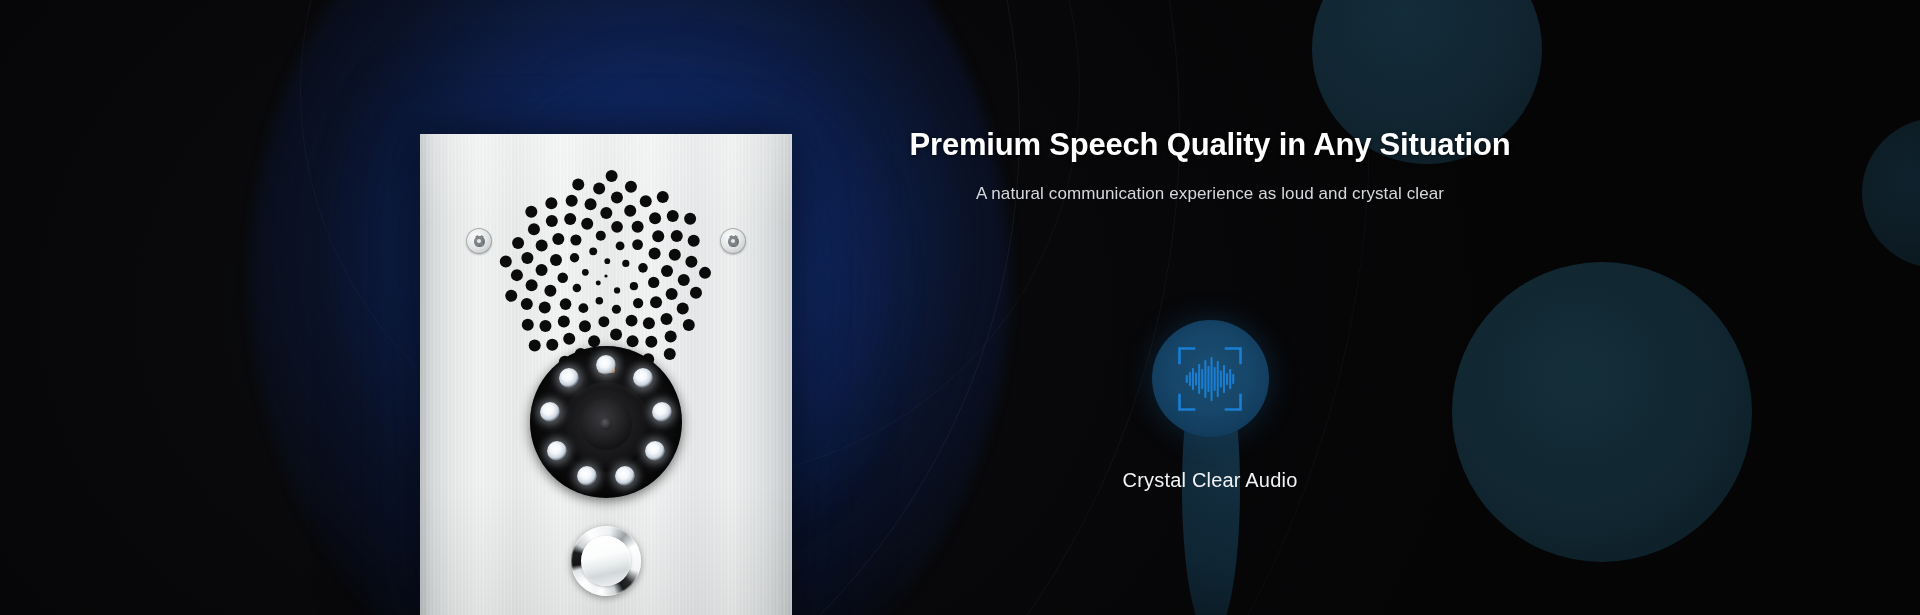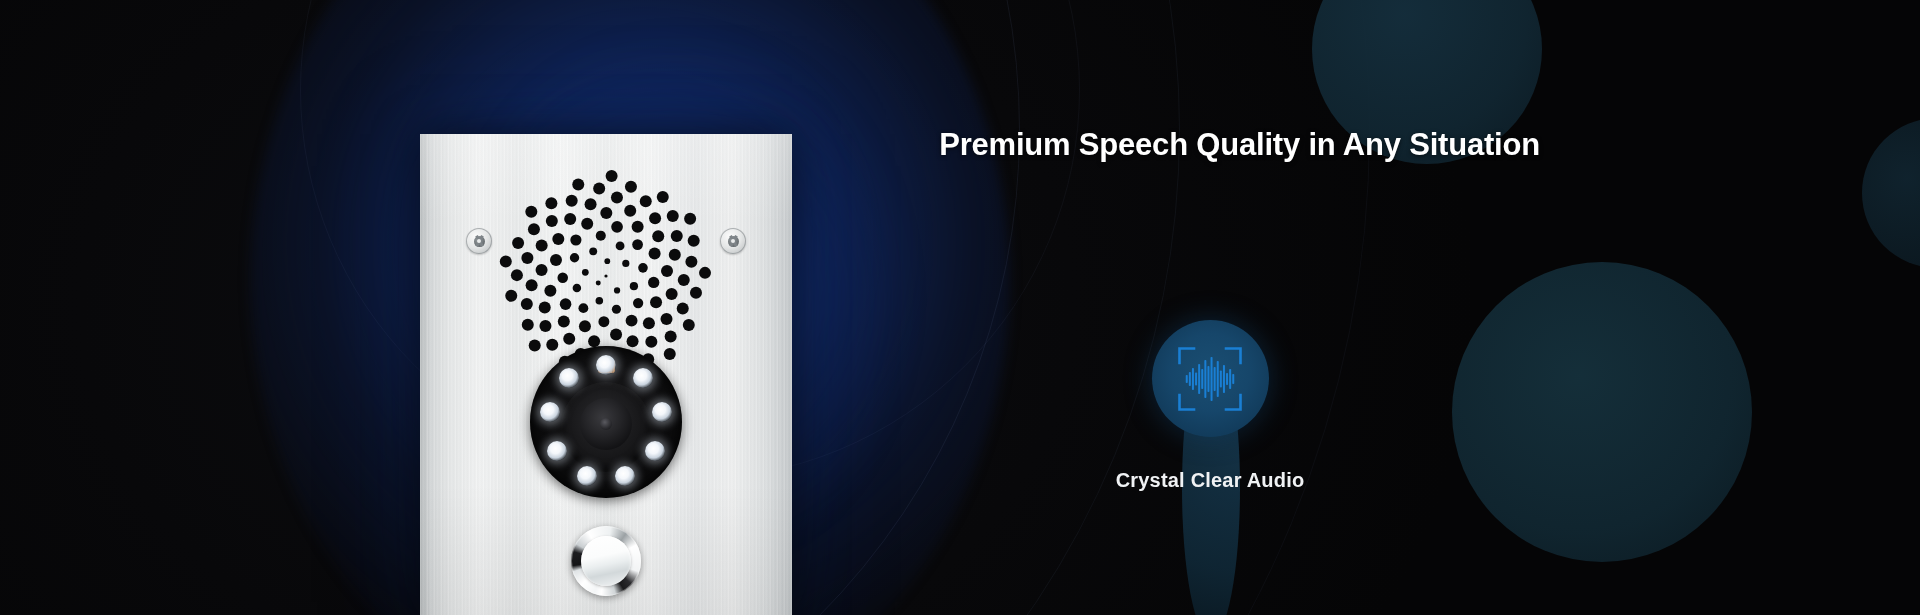--- a/index.html
+++ b/index.html
@@ -240,21 +240,21 @@
     box-shadow: inset 0 1px 3px rgba(255,255,255,0.9), 0 1px 3px rgba(0,0,0,0.25);
   }
 
   
   #content {
     position: absolute;
     left: 880px;
     top: 0;
     width: 660px;
     height: 615px;
-    text-align: right;
+    text-align: center;
     z-index: 5;
   }
 
   #headline {
     margin-top: 127px;
     font-size: 31px;
     font-weight: 700;
     letter-spacing: -0.2px;
     color: #ffffff;
     line-height: 1.18;
@@ -286,21 +286,21 @@
     border-radius: 50%;
     background: radial-gradient(circle at 50% 45%, #1a4e72 0%, #16466a 45%, #123c5c 72%, #0f3450 100%);
     display: flex; align-items: center; justify-content: center;
     box-shadow: 0 0 28px rgba(20,72,116,0.45);
   }
   #audio-badge svg { display: block; }
 
   #feature-label {
     margin-top: 32px;
     font-size: 20px;
-    font-weight: 700;
+    font-weight: 400;
     color: #f0f2f4;
     letter-spacing: 0.2px;
   }
 </style>
 </head>
 <body>
 
 <div id="stage">
 
   <div class="bg-base"></div>
@@ -453,20 +453,21 @@
       <div class="btn-face"></div>
     </div>
 
   </div>
 
   <div id="content">
 
     <h1 id="headline">Premium Speech Quality in Any Situation</h1>
 
     <p id="subhead">
+      <span class="line">A natural communication experience as loud and crystal clear</span>
     </p>
 
     <div id="feature">
 
       <div id="audio-badge">
         <svg width="66" height="66" viewBox="0 0 66 66" aria-hidden="true">
           <g id="brackets" stroke="#1a7fd4" stroke-width="2.6" fill="none" stroke-linecap="square">
             <path d="M2.5 17 L2.5 2.5 L17 2.5"></path>
             <path d="M49 2.5 L63.5 2.5 L63.5 17"></path>
             <path d="M63.5 49 L63.5 63.5 L49 63.5"></path>

